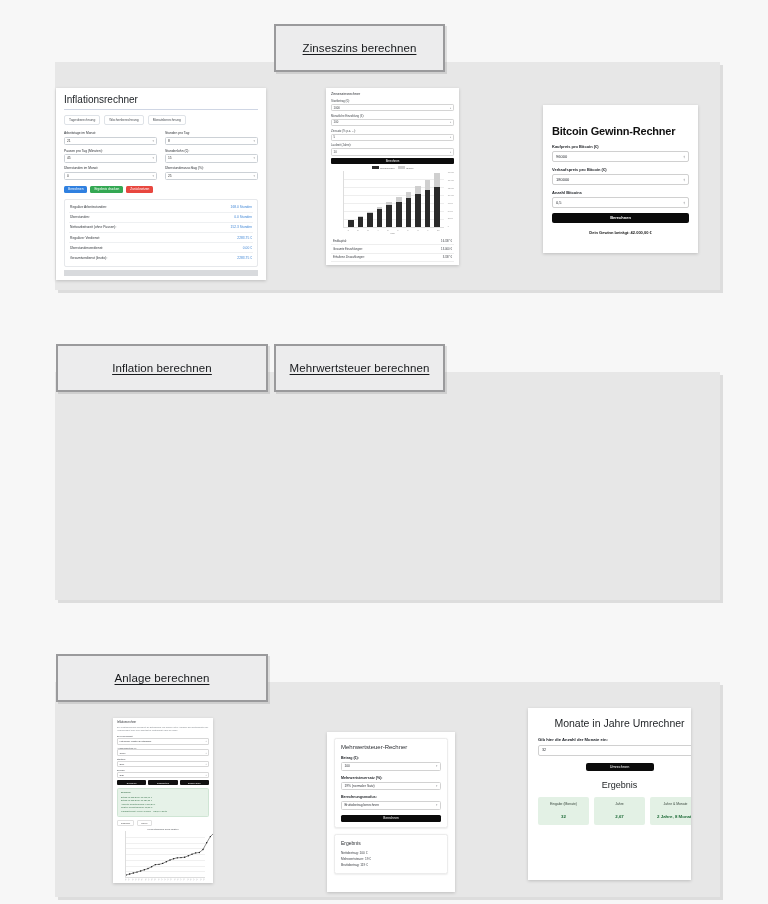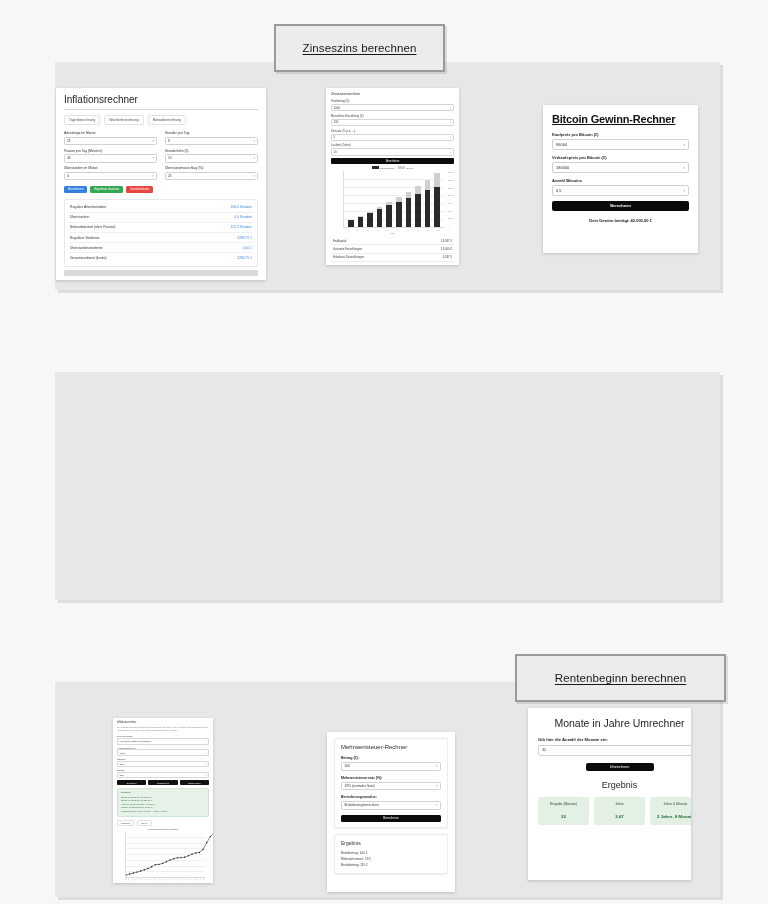--- a/index.html
+++ b/index.html
@@ -113,21 +113,21 @@
   .zz .yticks{position:absolute;right:-10px;top:0;bottom:0;display:flex;
     flex-direction:column;justify-content:space-between;font-size:2.1px;color:#999;}
   .zz .sum{margin-top:3px;}
   .zz .srow{display:flex;justify-content:space-between;border-bottom:.4px solid #eee;
     padding:1.6px 2px;font-size:2.8px;color:#3b3e43;}
   .zz .note{font-size:2.1px;color:#9a9da1;margin-top:3px;line-height:1.5;}
 
   
   #shot3{left:543px;top:105px;width:155px;height:148px;}
   .bt{padding:8px 9px;box-sizing:border-box;width:155px;}
-  .bt h1{margin:0 0 7px;font-size:11px;font-weight:700;color:#111;letter-spacing:-.2px;text-decoration:underline;}
+  .bt h1{margin:12px 0 7px;font-size:11px;font-weight:700;color:#111;letter-spacing:-.2px;}
   .bt .lab{font-size:4px;font-weight:700;color:#1c1f24;margin-bottom:2px;}
   .bt .inp{border:.7px solid #d0d0d0;border-radius:2px;height:9px;background:#fff;
     display:flex;align-items:center;justify-content:space-between;padding:0 3px;
     font-size:4px;color:#2c2f34;margin-bottom:5px;}
   .bt .go{background:#0a0a0a;color:#fff;height:9.5px;border-radius:2px;display:flex;
     align-items:center;justify-content:center;font-size:4px;font-weight:700;margin-top:2px;}
   .bt .out{text-align:center;font-size:4px;font-weight:700;color:#141414;margin-top:7px;}
 
   
   #shot4{left:113px;top:408px;width:100px;height:165px;}
@@ -428,20 +428,26 @@
         </div>
         <div class="go">Berechnen</div>
         <div class="out">Dein Gewinn beträgt: 42.000,00 €</div>
       </div>
     </div>
   </div>
 
   <div class="row row-2">
     <div class="panel"></div>
 
+    <div class="hdr c1">
+      <span>Inflation berechnen</span>
+    </div>
+    <div class="hdr c2">
+      <span>Mehrwertsteuer berechnen</span>
+    </div>
 
     <div class="shot" id="shot4">
       <div class="inf">
         <div class="t">Inflationsrechner</div>
         <div class="p">Der Inflationsrechner berechnet die Entwicklung von Preisen unter Annahme der Inflationsraten der Vergangenheit oder einer konstanten Inflationsrate über die Jahre.</div>
         <div class="lab">Berechnungsart:</div>
         <div class="inp">
           <span>Historische Inflation Deutschland</span>
             <span class="spin"></span>
         </div>
@@ -599,18 +605,18 @@
             <div class="cv">2 Jahre, 8 Monate</div>
           </div>
         </div>
       </div>
     </div>
   </div>
 
   <div class="row row-3">
     <div class="panel"></div>
 
-    <div class="hdr c3">
-      <span>Rentenbeginn berechnen</span>
+    <div class="hdr c1">
+      <span>Anlage berechnen</span>
     </div>
 
   </div>
 </div>
 
 </body></html>

